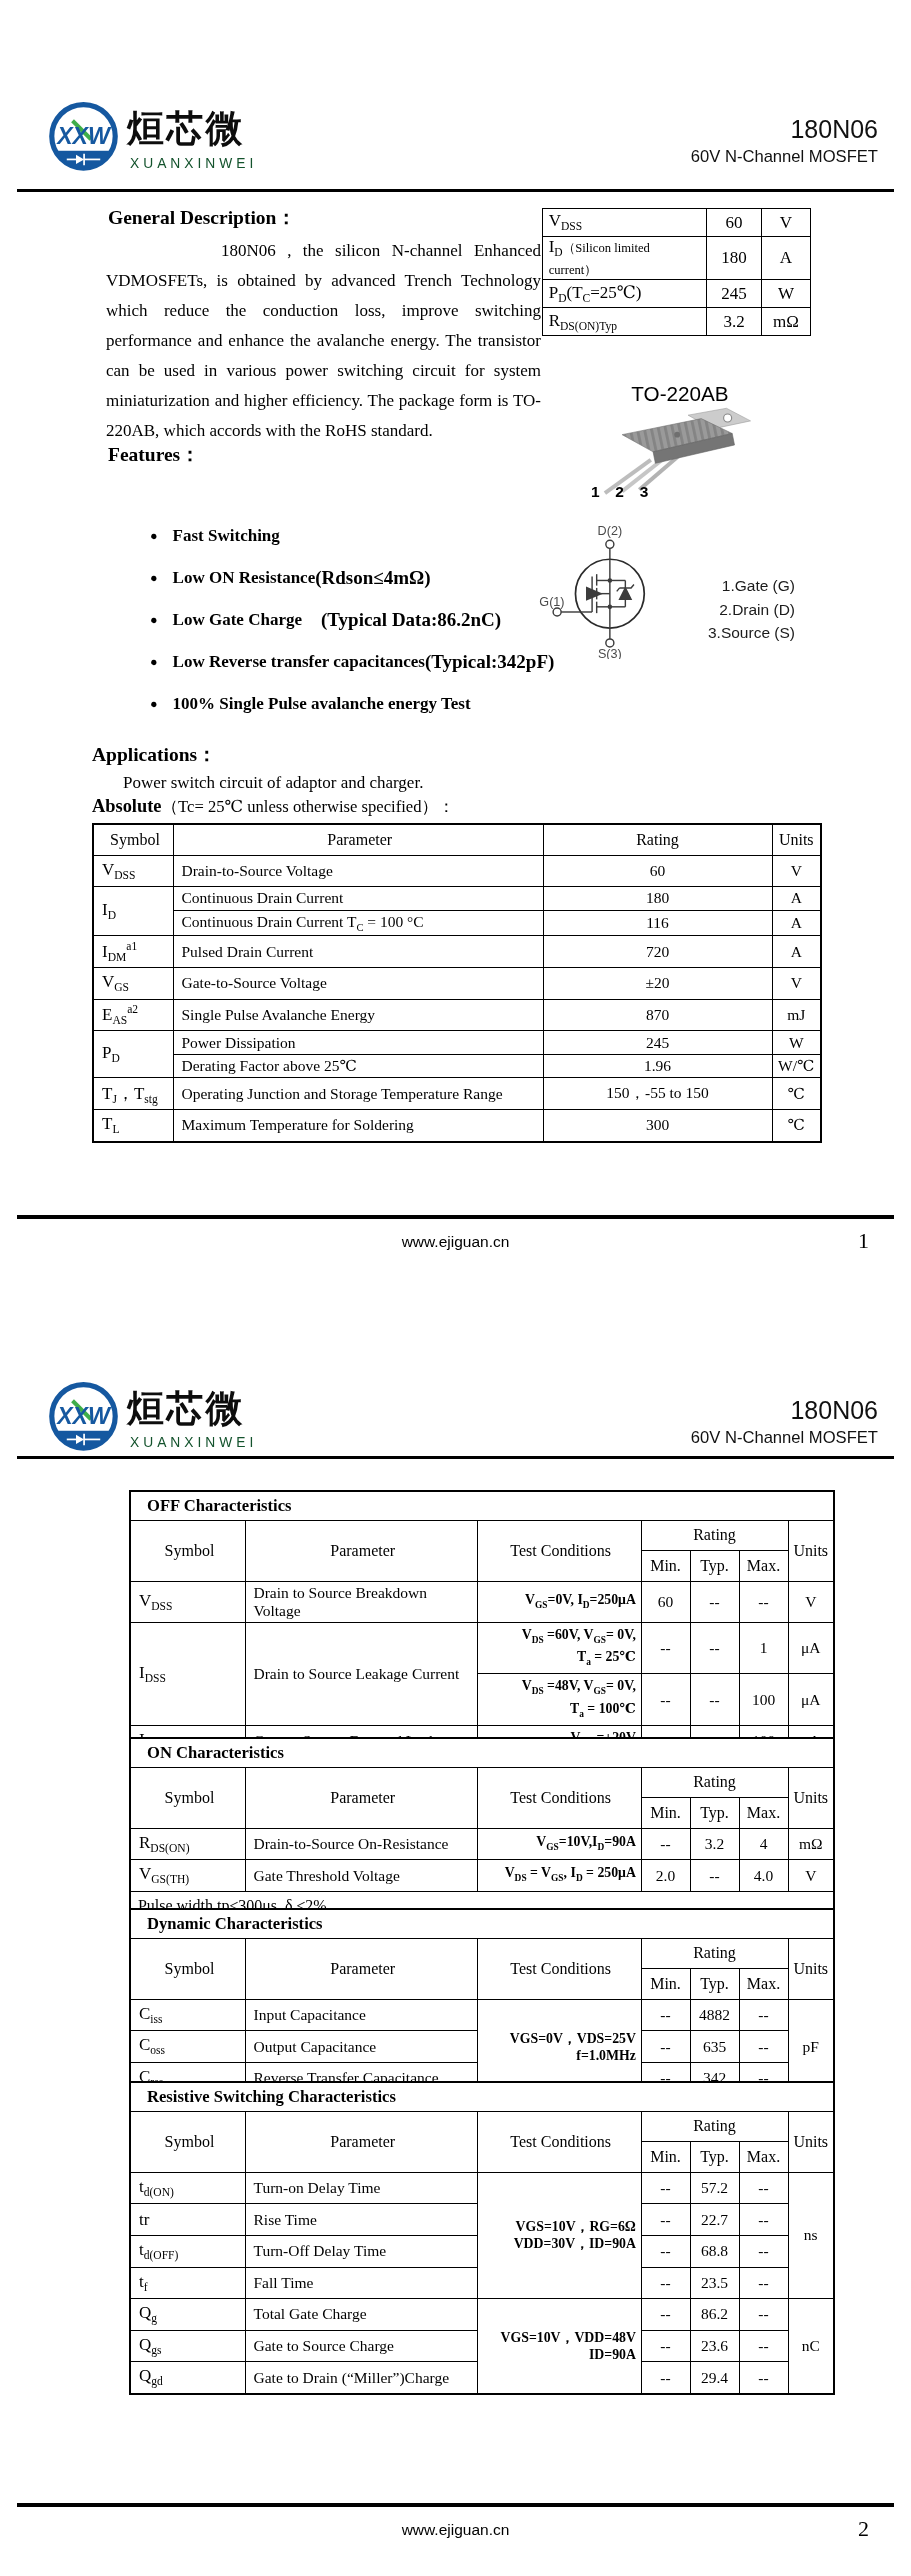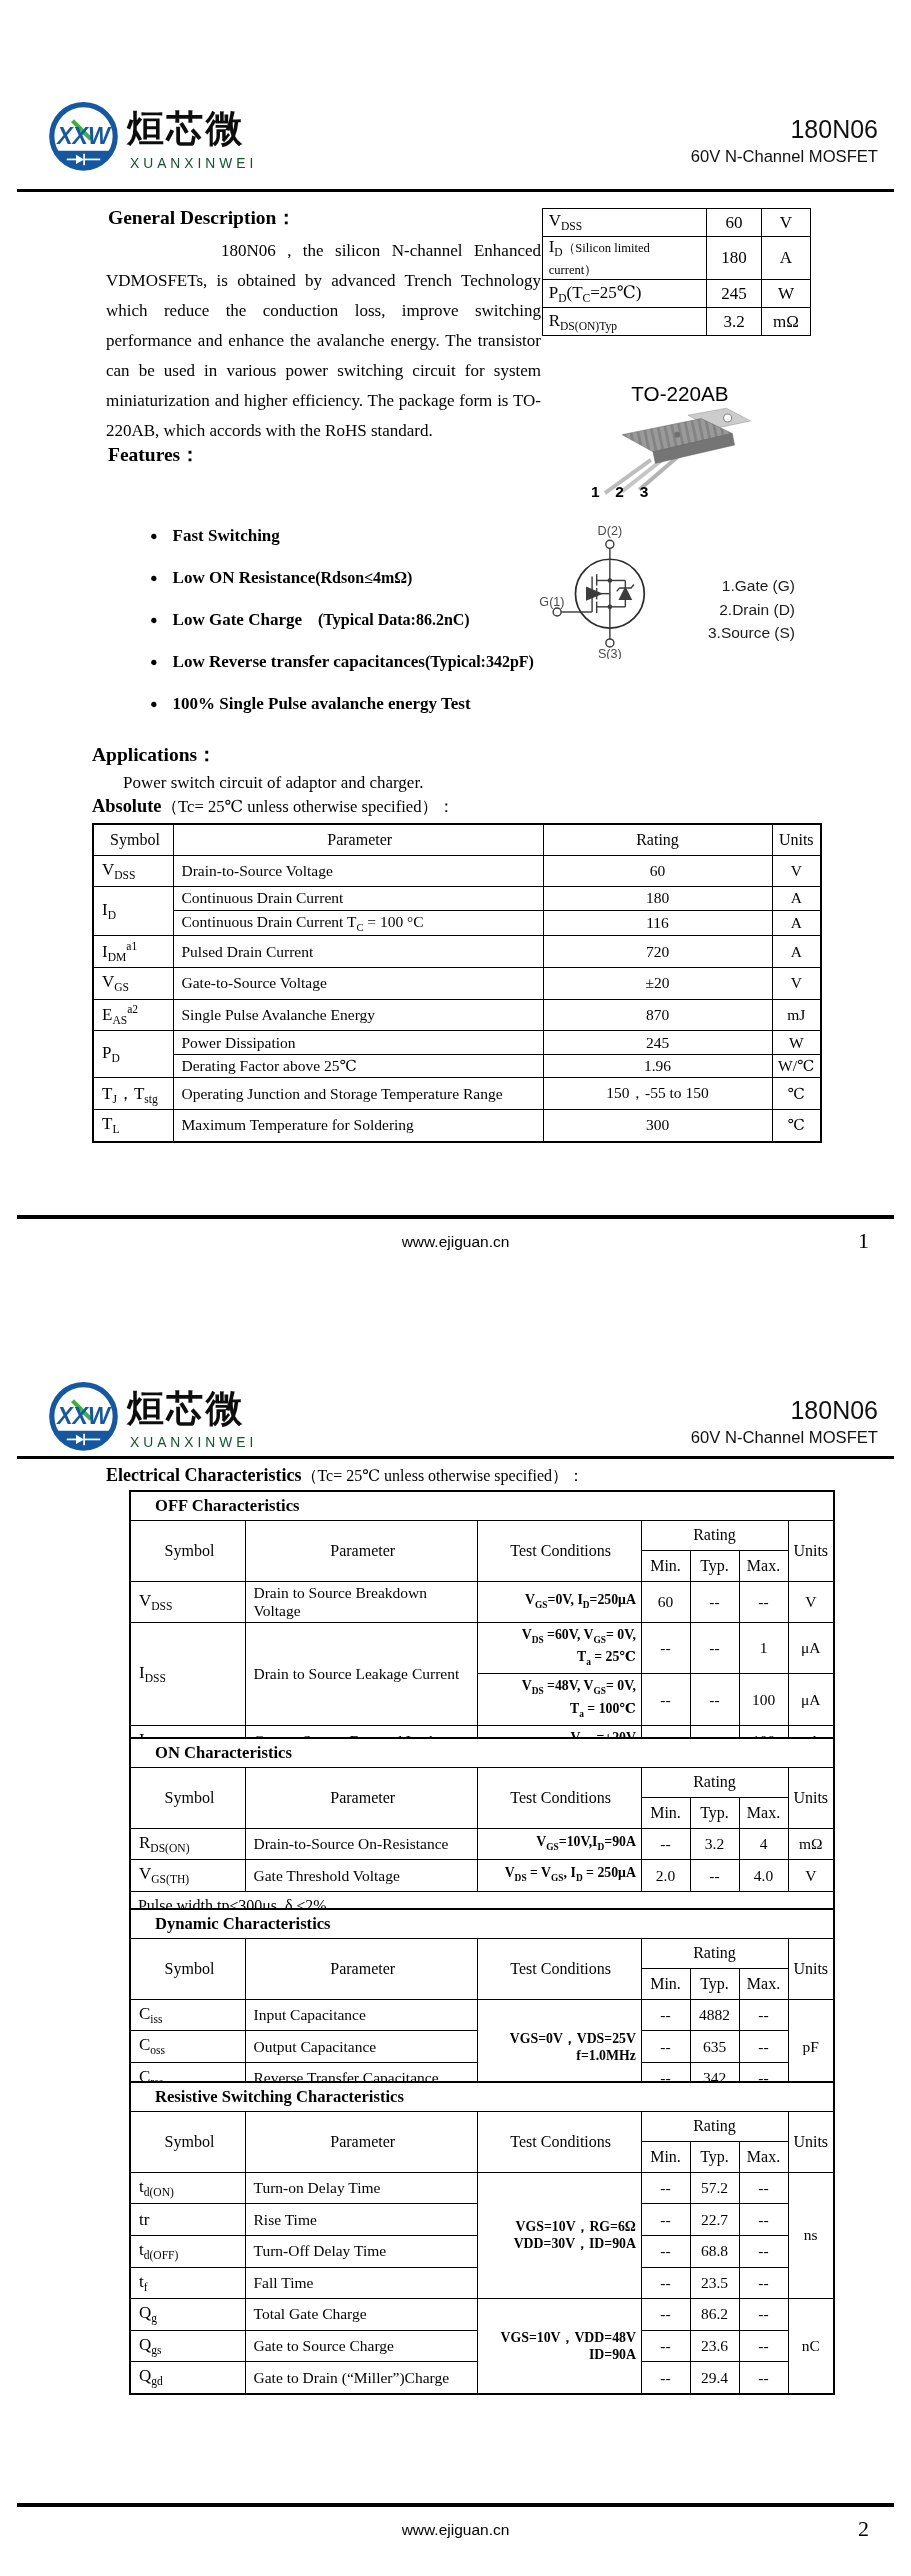--- a/index.html
+++ b/index.html
@@ -24,21 +24,21 @@
   .cond{font-size:16.6px;font-weight:normal;}
 
   .para{
     width:435px;font-size:17px;line-height:30px;text-align:justify;text-indent:115px;
   }
 
   
   .feat-li{display:flex;align-items:center;height:42px;}
   .feat-bullet{font-size:12.6px;margin-right:15px;}
   .feat-main{font-size:17px;font-weight:bold;white-space:pre;}
-  .feat-sub{font-size:16px;font-weight:bold;white-space:pre;text-align:center;}
+  .feat-sub{font-size:19px;font-weight:bold;white-space:pre;text-align:center;}
 
   
   table{border-collapse:collapse;table-layout:fixed;background:#fff;}
   td{overflow:hidden;}
   sub{font-size:68%;}
   sup{font-size:68%;}
   .small{font-size:12.6px;}
 
   
   .spec-table td{
@@ -47,21 +47,21 @@
   .spec-table td.lab{text-align:left;}
   .spec-table td.ctr{text-align:center;}
 
   
   .rt{border:2.3px solid #000;}
   .rt td{
     border-left:1.1px solid #000;border-right:1.1px solid #000;
     border-top:1.7px solid #000;border-bottom:1.7px solid #000;
     font-size:15.5px;padding:2.3px 4.6px;text-align:center;vertical-align:middle;
   }
-  .rt td.ttl{font-size:16.6px;font-weight:bold;text-align:left;height:23px;padding-left:24px;}
+  .rt td.ttl{font-size:16.6px;font-weight:bold;text-align:left;height:23px;padding-left:16px;}
   .rt td.hd{font-size:16px;text-align:center;padding-left:8px;height:25px;}
   .rt td.hdc{font-size:16px;text-align:center;height:25px;}
   .rt td.sym{font-size:17px;text-align:left;padding-left:8px;height:26px;}
   .rt td.par{font-size:15.5px;text-align:left;padding-left:8px;}
   .rt td.tc{font-size:13.8px;line-height:17px;text-align:right;padding-left:3px;font-weight:bold;}
   .rt td.val{text-align:center;}
   .rt td.note{font-size:16px;text-align:left;padding-left:6.9px;height:24px;}
 
   
   .footer-url{font-size:15.5px;text-align:center;width:100%;font-family:"Liberation Sans","DejaVu Sans",sans-serif;}
@@ -324,23 +324,20 @@
       <line x1="66" y1="93" x2="66" y2="113" stroke="#fff" stroke-width="3"></line>
       <line x1="66" y1="103" x2="94" y2="103" stroke="#fff" stroke-width="3"></line>
     </svg>
   </div>
   <div class="abs brand-cn" style="left:127px;top:102px;">烜芯微</div>
   <div class="abs brand-en" style="left:130px;top:147px;">XUANXINWEI</div>
   <div class="abs part-number" style="right:33px;top:108px;width:241px;">180N06</div>
   <div class="abs part-subtitle" style="right:33px;top:140px;width:241px;">60V N-Channel MOSFET</div>
   <div class="abs rule" style="left:17px;top:168px;width:877px;"></div>
 
-  <div class="abs" style="left:106px;top:177px;">
-    <span style="font-size:18px;font-weight:bold;">Electrical Characteristics</span><span style="font-size:16px;">（Tc= 25℃  unless otherwise specified）：</span>
-  </div>
 
   <table class="rt abs" style="left:129px;top:202px;">
     <colgroup>
         <col style="width:115px">
         <col style="width:232px">
         <col style="width:164px">
         <col style="width:49px">
         <col style="width:49px">
         <col style="width:49px">
         <col style="width:46px">

